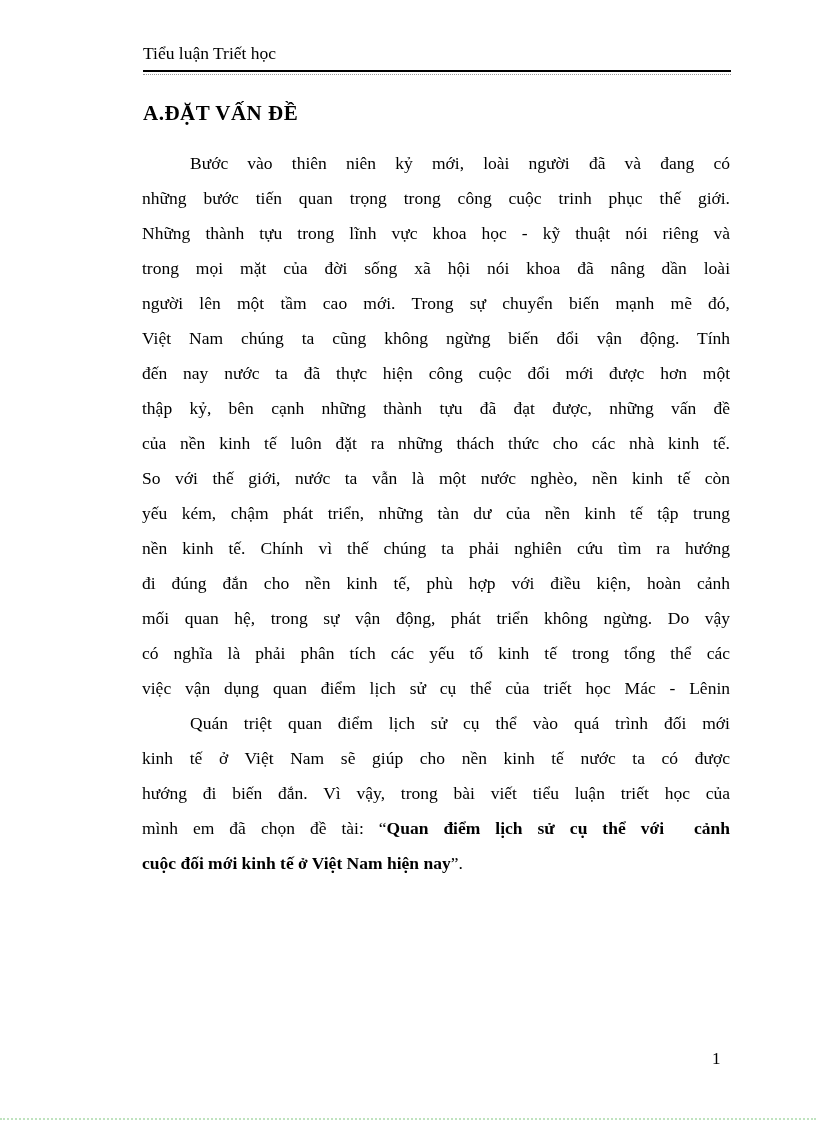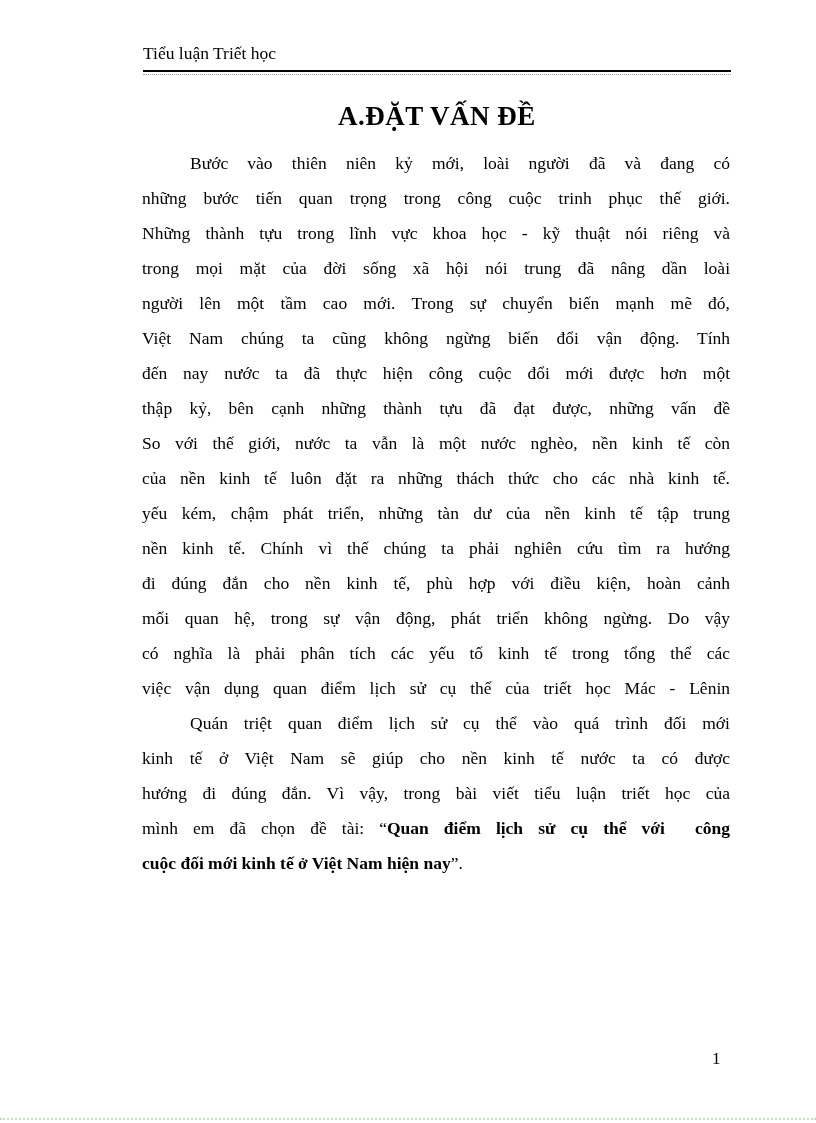--- a/index.html
+++ b/index.html
@@ -17,21 +17,21 @@
     font-size:17.5px; line-height:22px;
     border-bottom:2px solid #000;
     padding-bottom:6px;
   }
   .header-rule-dotted {
     position:absolute; left:143px; top:74px; width:588px;
     border-bottom:1px dotted #9a9a9a;
   }
   .title {
     position:absolute; left:143px; top:101px; width:588px;
-    text-align:center; font-size:27px; font-weight:bold;
+    text-align:left; font-size:21px; font-weight:bold;
     letter-spacing:0.5px;
   }
   .body-text {
     position:absolute; left:142px; top:146px; width:588px;
     font-size:17.5px;
   }
   .line {
     height:35px; line-height:35px;
     text-align:justify; text-align-last:justify;
     white-space:pre-wrap; overflow:hidden;
@@ -57,37 +57,37 @@
     <span>Tiểu luận Triết học</span>
   </div>
   <div class="header-rule-dotted"></div>
 
   <h1 class="title">A.ĐẶT VẤN ĐỀ</h1>
 
   <div class="body-text">
       <div class="line first"><span>Bước vào thiên niên kỷ mới, loài người đã và đang có</span></div>
       <div class="line"><span>những bước tiến quan trọng trong công cuộc trinh phục thế giới.</span></div>
       <div class="line"><span>Những thành tựu trong lĩnh vực khoa học - kỹ thuật nói riêng và</span></div>
-      <div class="line"><span>trong mọi mặt của đời sống xã hội nói trung đã nâng dần loài</span></div>
+      <div class="line"><span>trong mọi mặt của đời sống xã hội nói khoa đã nâng dần loài</span></div>
       <div class="line"><span>người lên một tầm cao mới. Trong sự chuyển biến mạnh mẽ đó,</span></div>
       <div class="line"><span>Việt Nam chúng ta cũng không ngừng biến đổi vận động. Tính</span></div>
       <div class="line"><span>đến nay nước ta đã thực hiện công cuộc đổi mới được hơn một</span></div>
       <div class="line"><span>thập kỷ, bên cạnh những thành tựu đã đạt được, những vấn đề</span></div>
+      <div class="line"><span>của nền kinh tế luôn đặt ra những thách thức cho các nhà kinh tế.</span></div>
       <div class="line"><span>So với thế giới, nước ta vẫn là một nước nghèo, nền kinh tế còn</span></div>
-      <div class="line"><span>của nền kinh tế luôn đặt ra những thách thức cho các nhà kinh tế.</span></div>
       <div class="line"><span>yếu kém, chậm phát triển, những tàn dư của nền kinh tế tập trung</span></div>
       <div class="line"><span>nền kinh tế. Chính vì thế chúng ta phải nghiên cứu tìm ra hướng</span></div>
       <div class="line"><span>đi đúng đắn cho nền kinh tế, phù hợp với điều kiện, hoàn cảnh</span></div>
       <div class="line"><span>mối quan hệ, trong sự vận động, phát triển không ngừng. Do vậy</span></div>
       <div class="line"><span>có nghĩa là phải phân tích các yếu tố kinh tế trong tổng thể các</span></div>
       <div class="line"><span>việc vận dụng quan điểm lịch sử cụ thể của triết học Mác - Lênin</span></div>
       <div class="line first"><span>Quán triệt quan điểm lịch sử cụ thể vào quá trình đối mới</span></div>
       <div class="line"><span>kinh tế ở Việt Nam sẽ giúp cho nền kinh tế nước ta có được</span></div>
-      <div class="line"><span>hướng đi đúng đắn. Vì vậy, trong bài viết tiểu luận triết học của</span></div>
-      <div class="line"><span>mình em đã chọn đề tài: “</span><span class="bold">Quan điểm lịch sử cụ thể với  công</span></div>
+      <div class="line"><span>hướng đi biến đắn. Vì vậy, trong bài viết tiểu luận triết học của</span></div>
+      <div class="line"><span>mình em đã chọn đề tài: “</span><span class="bold">Quan điểm lịch sử cụ thể với  cảnh</span></div>
       <div class="line last"><span class="bold">cuộc đối mới kinh tế ở Việt Nam hiện nay</span><span>”.</span></div>
     </div>
 
   <div class="page-number">1</div>
 
   <div class="page-break"></div>
 
 </div>
 
 </body></html>

